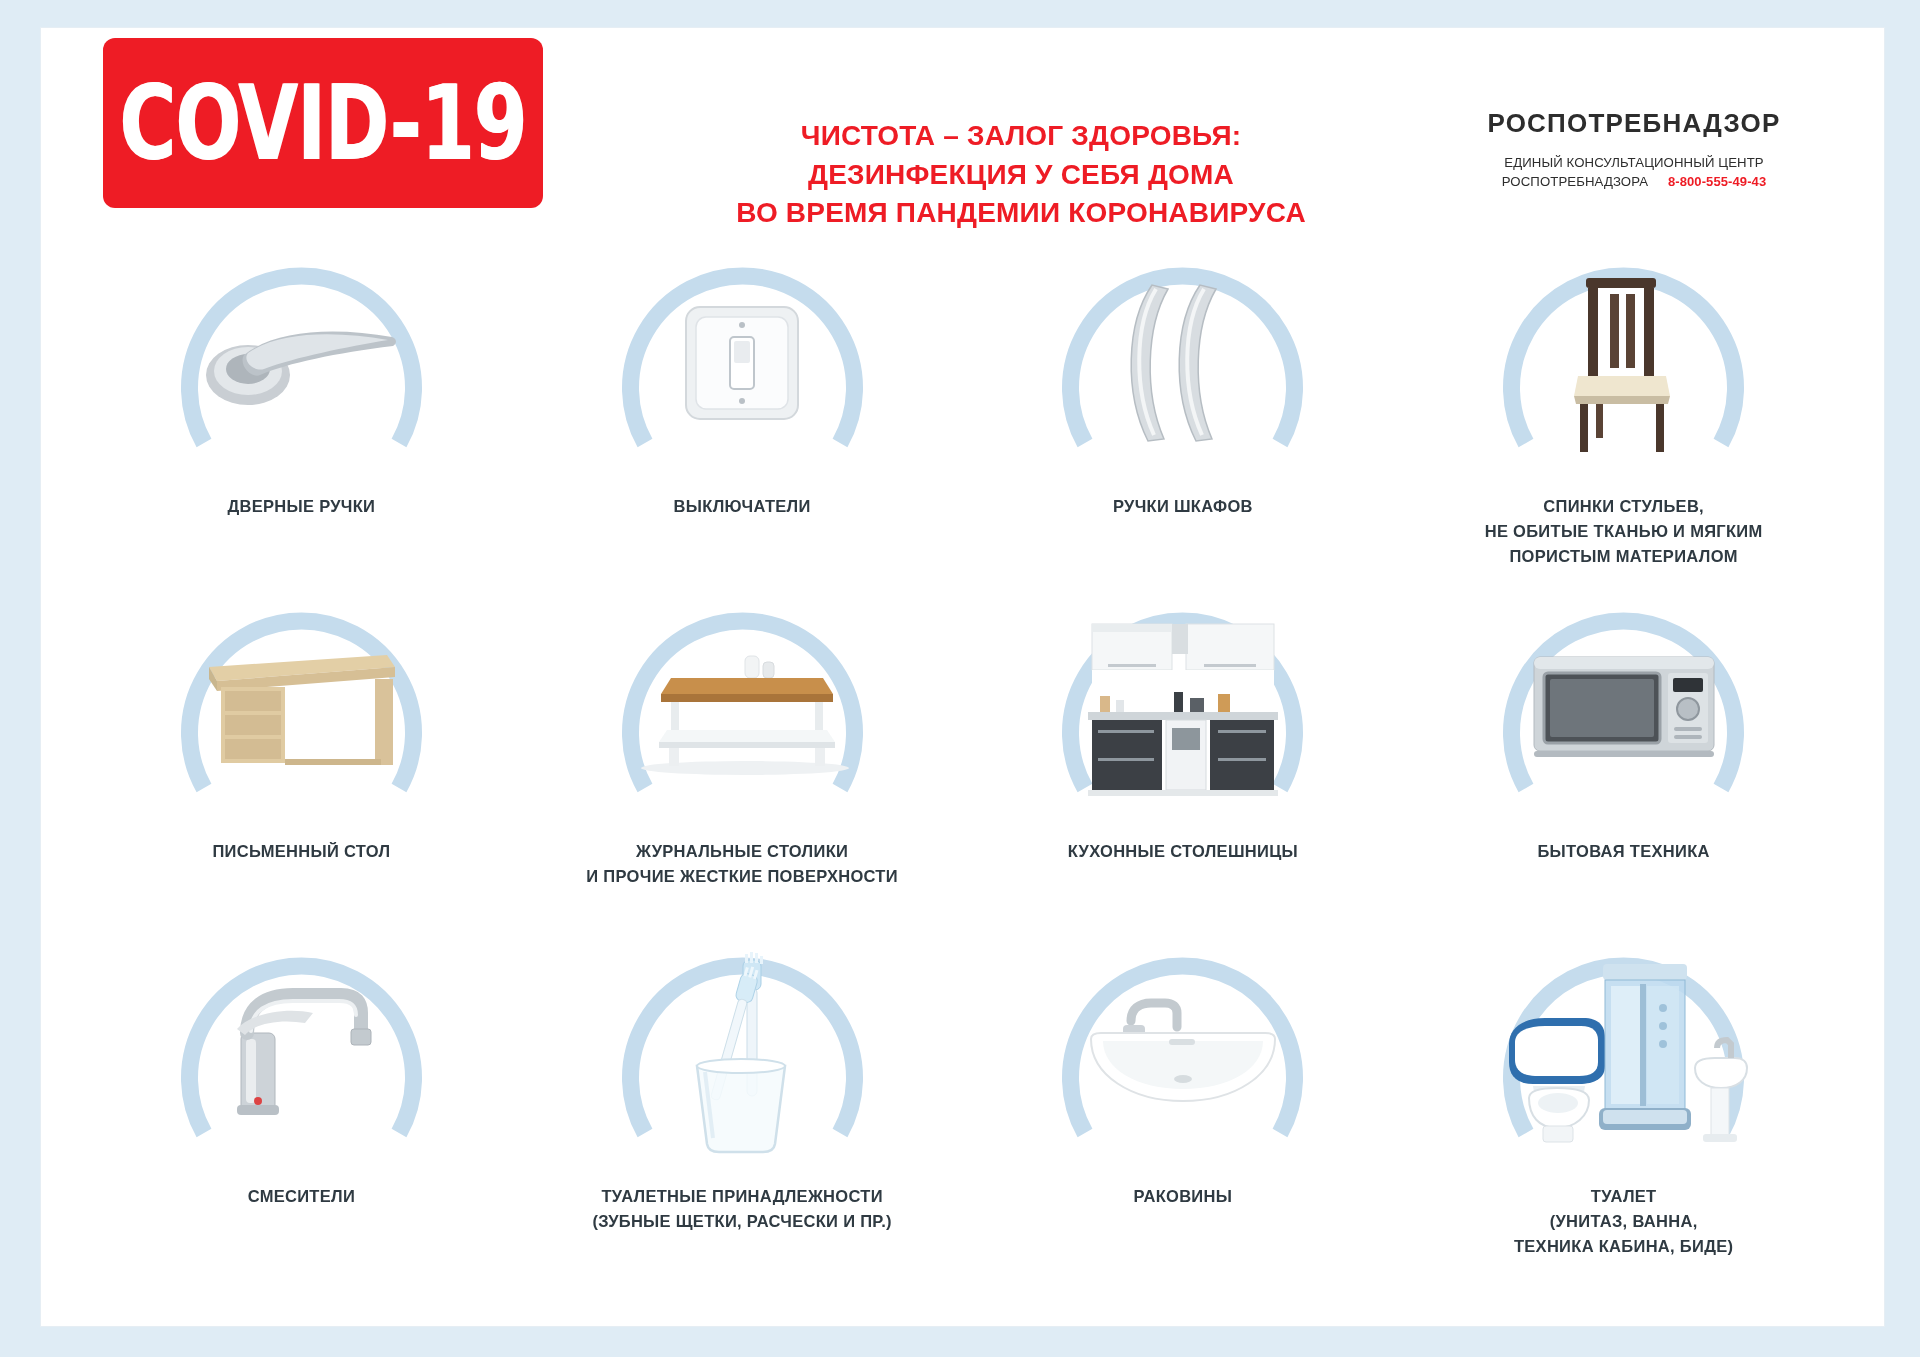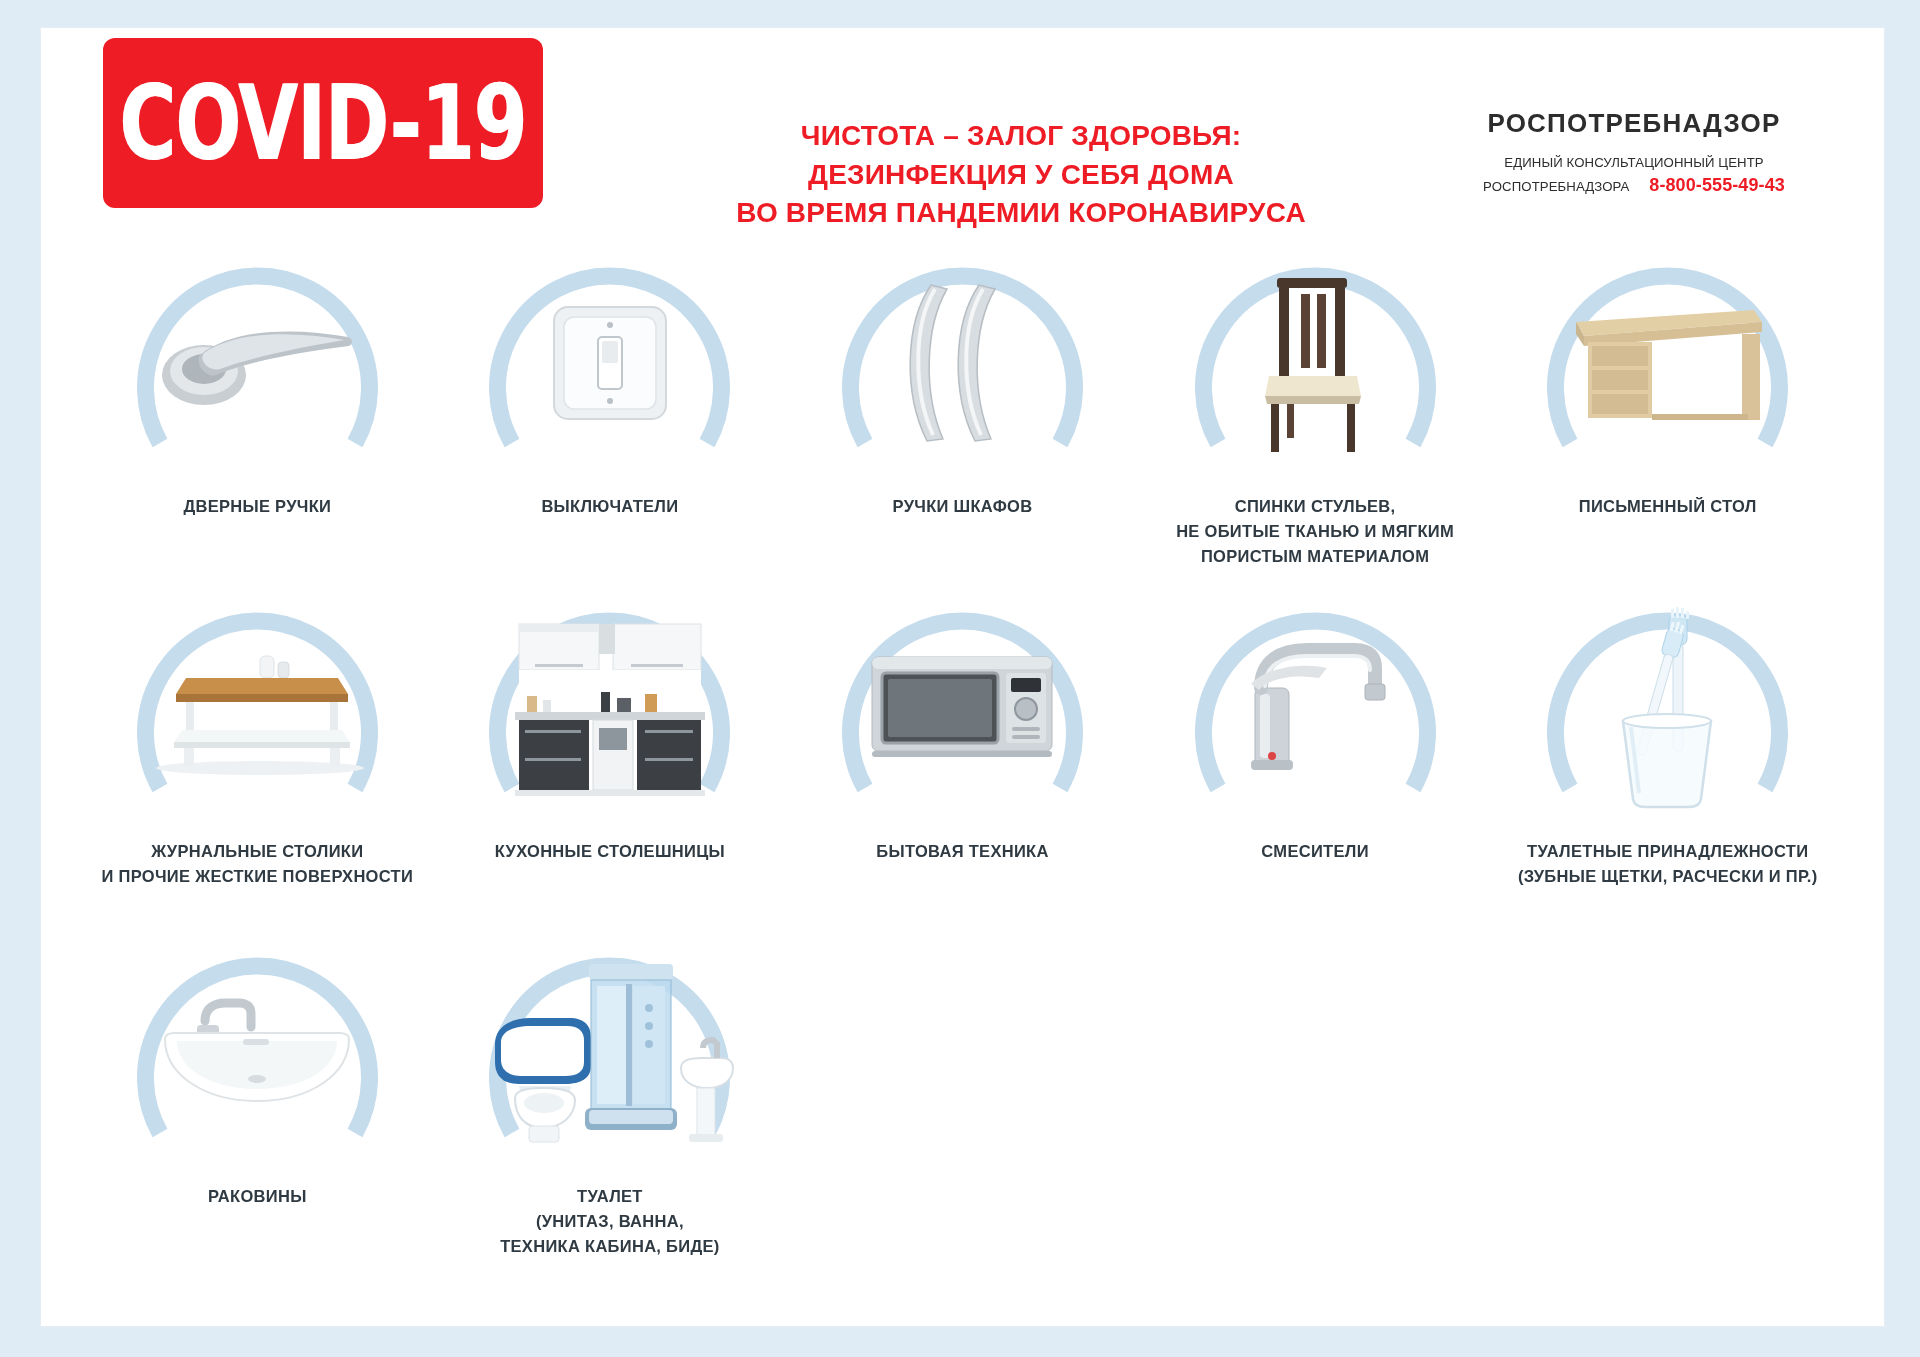--- a/index.html
+++ b/index.html
@@ -65,31 +65,31 @@
   .rpn .rpn-sub {
     margin-top: 14px;
     font-size: 13.2px;
     color: #2d2d2d;
     line-height: 1.45;
     letter-spacing: 0.1px;
   }
   .rpn .rpn-phone {
     color: #ee1c25;
     font-weight: bold;
-    font-size: 18px;
+    font-size: 13px;
     margin-left: 16px;
   }
 
   
   .grid {
     position: absolute;
     left: 0; top: 210px;
     width: 100%;
     display: grid;
-    grid-template-columns: repeat(5, 1fr);
+    grid-template-columns: repeat(4, 1fr);
     grid-template-rows: repeat(3, 345px);
     padding: 0 40px;
   }
   .cell {
     display: flex;
     flex-direction: column;
     align-items: center;
   }
   .ringwrap {
     position: relative;

